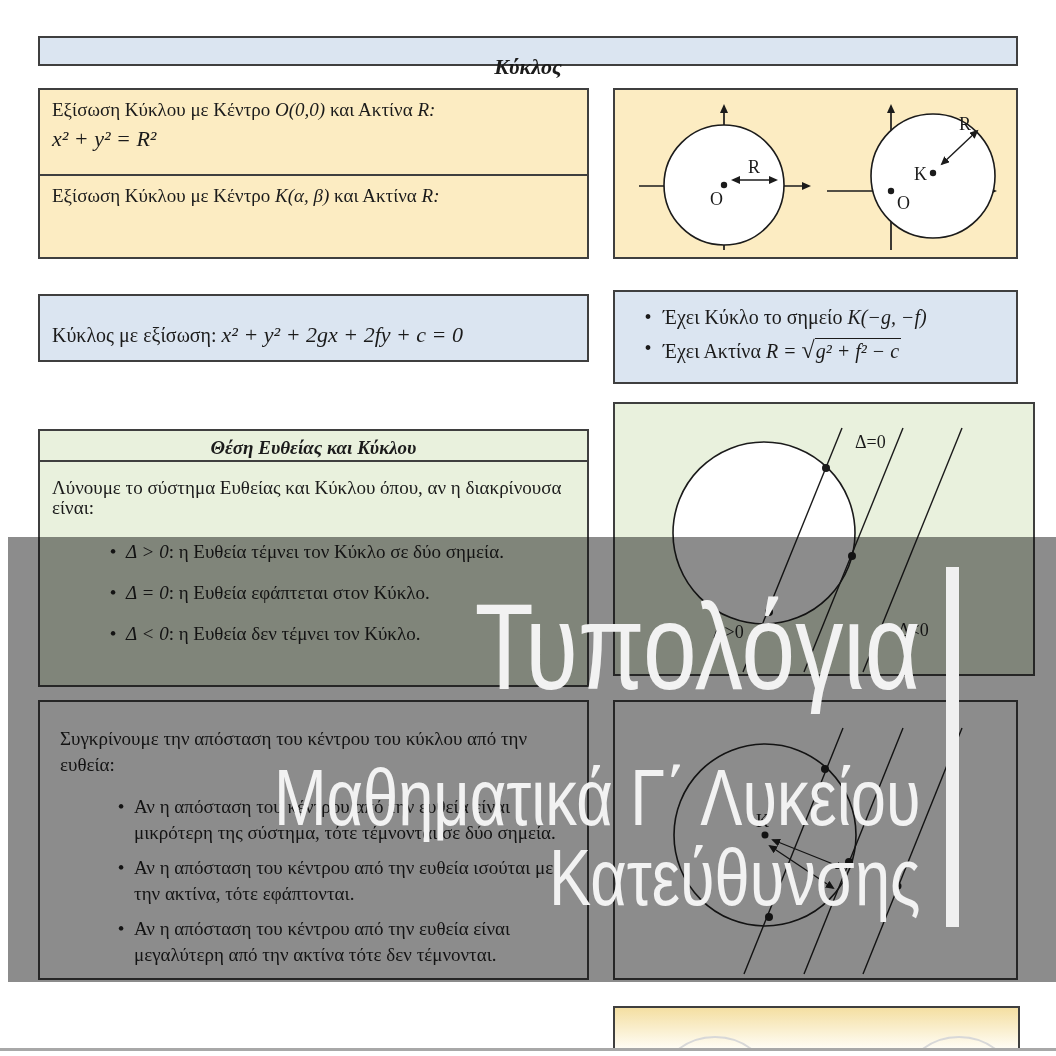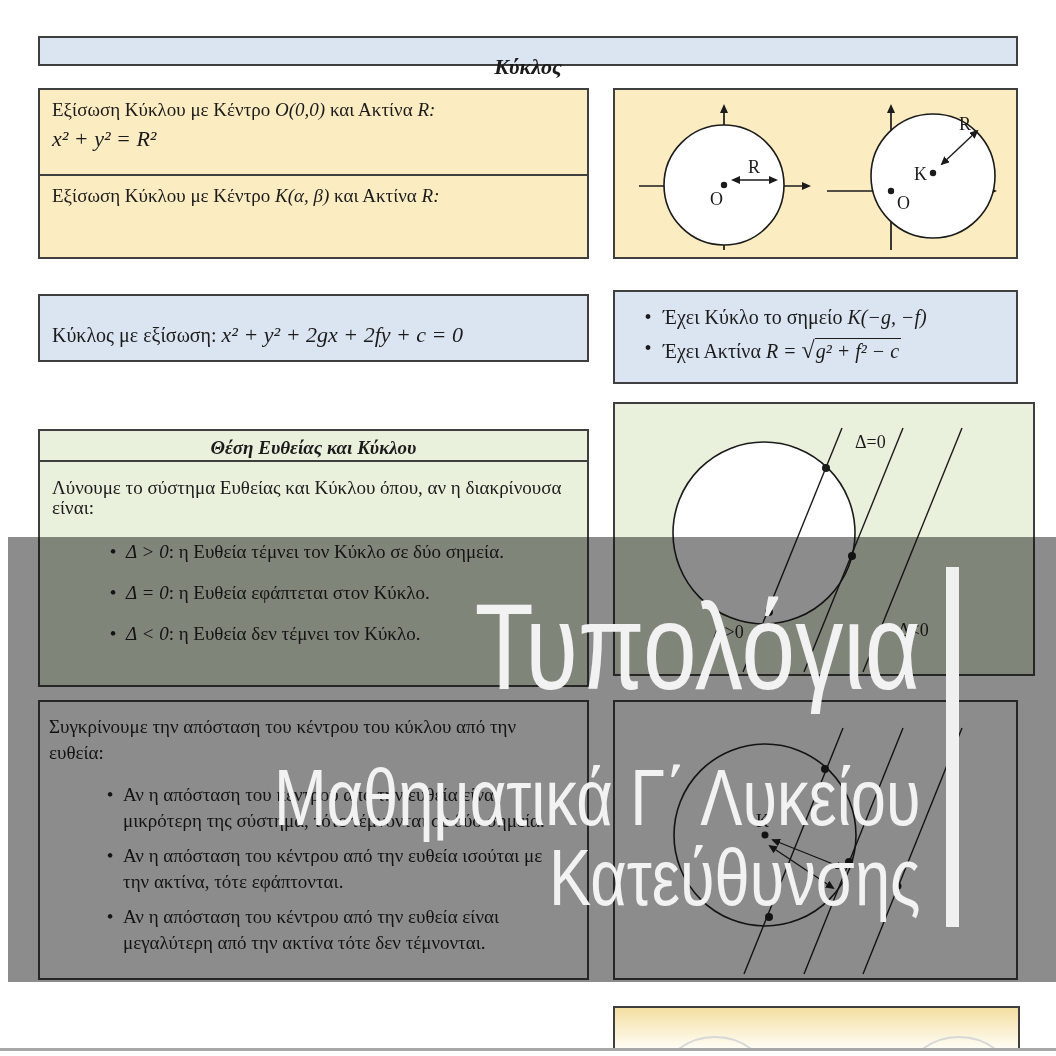--- a/index.html
+++ b/index.html
@@ -28,21 +28,21 @@
   
   .r3l{left:38px;top:402px;width:551px;height:258px;background:#e9f1dd;font-size:19px;margin-top:27px;}
   .ghead{height:31px;border-bottom:2px solid #3f3f3f;text-align:center;
     font-weight:bold;font-style:italic;font-size:19px;padding-top:6px;box-sizing:border-box;}
   .r3l .body{padding:16px 14px 0 12px;line-height:20px;}
   .r3l .bullets{margin-top:24px;}
   .r3l .brow{margin-bottom:21px;}
   .r3r{left:613px;top:402px;width:422px;height:274px;background:#e9f1dd;}
   
   .r4l{left:38px;top:700px;width:551px;height:280px;background:#ffffff;font-size:19px;}
-  .r4l .body{padding:12px 14px 0 9px;line-height:26px;}
+  .r4l .body{padding:12px 14px 0 20px;line-height:26px;margin-top:12px;}
   .r4l .bullets{margin-top:16px;}
   .r4l .brow{margin-bottom:9px;line-height:26px;}
   .r4r{left:613px;top:700px;width:405px;height:280px;background:#ffffff;}
   
   .brow{display:flex;}
   .bdot{width:26px;min-width:26px;text-align:center;margin-left:48px;}
   .r2r .bdot{margin-left:18px;width:30px;min-width:30px;}
   .sqrt-sign{font-style:normal;font-size:24px;}
   .radicand{border-top:1.6px solid #1b1b1b;padding:1px 2px 0 1px;}
   

